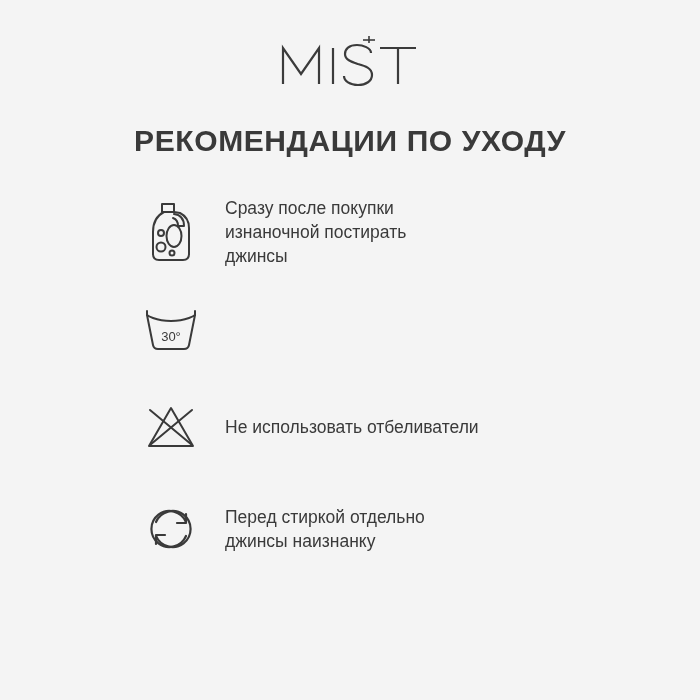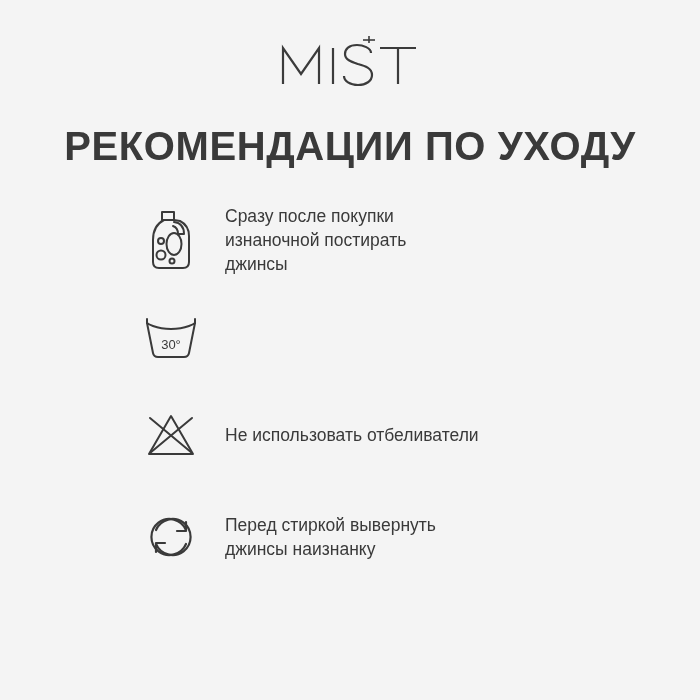--- a/index.html
+++ b/index.html
@@ -42,29 +42,29 @@
   .brand-svg {
     display: block;
   }
   
   .title {
     position: absolute;
     top: 124px;
     left: 0;
     width: 700px;
     text-align: center;
-    font-size: 40px;
+    font-size: 30px;
     font-weight: bold;
     letter-spacing: 0.6px;
     color: #3a3a3a;
   }
   
   .care-list {
     position: absolute;
-    top: 204px;
+    top: 196px;
     left: 133px;
     width: 470px;
   }
   .care-row {
     display: flex;
     align-items: flex-start;
     margin-bottom: 28px;
     min-height: 72px;
   }
   .care-row:last-child {
@@ -205,21 +205,21 @@
           <g fill="none" stroke="#3a3a3a" stroke-width="2.2" stroke-linecap="round" stroke-linejoin="round">
             <path d="M41 20 A18 18 0 1 0 41 34"></path>
             <path d="M11 34 A18 18 0 1 0 11 20"></path>
             <path d="M41 12 L41 21 L32 21"></path>
             <path d="M11 42 L11 33 L20 33"></path>
           </g>
         </svg>
       </div>
       <div class="text-cell">
         <div>
-          <span>Перед стиркой вывернуть</span>
+          <span>Перед стиркой отдельно</span>
           <span>джинсы наизнанку</span>
         </div>
       </div>
     </div>
 
 
   </div>
 </div>
 
 </body></html>

